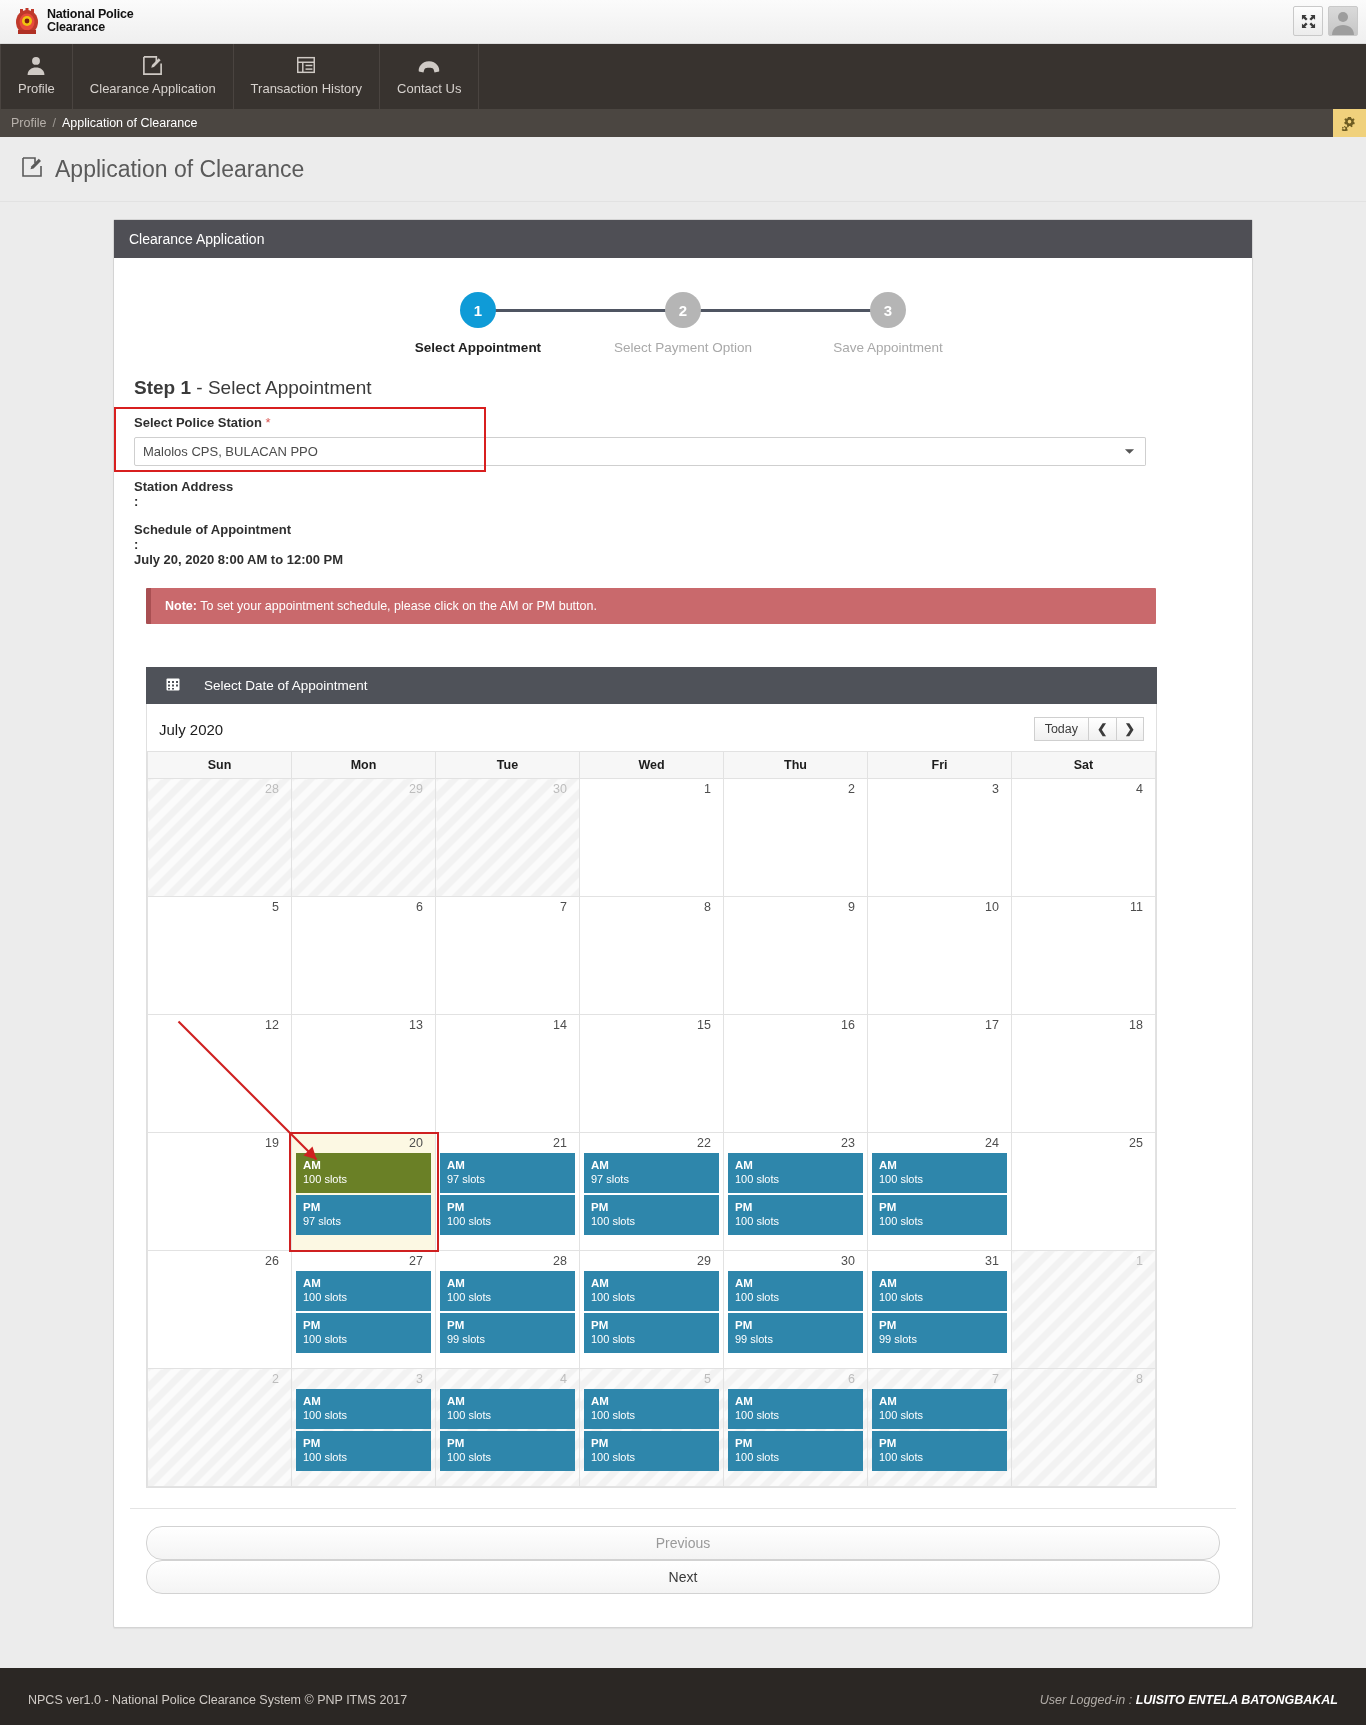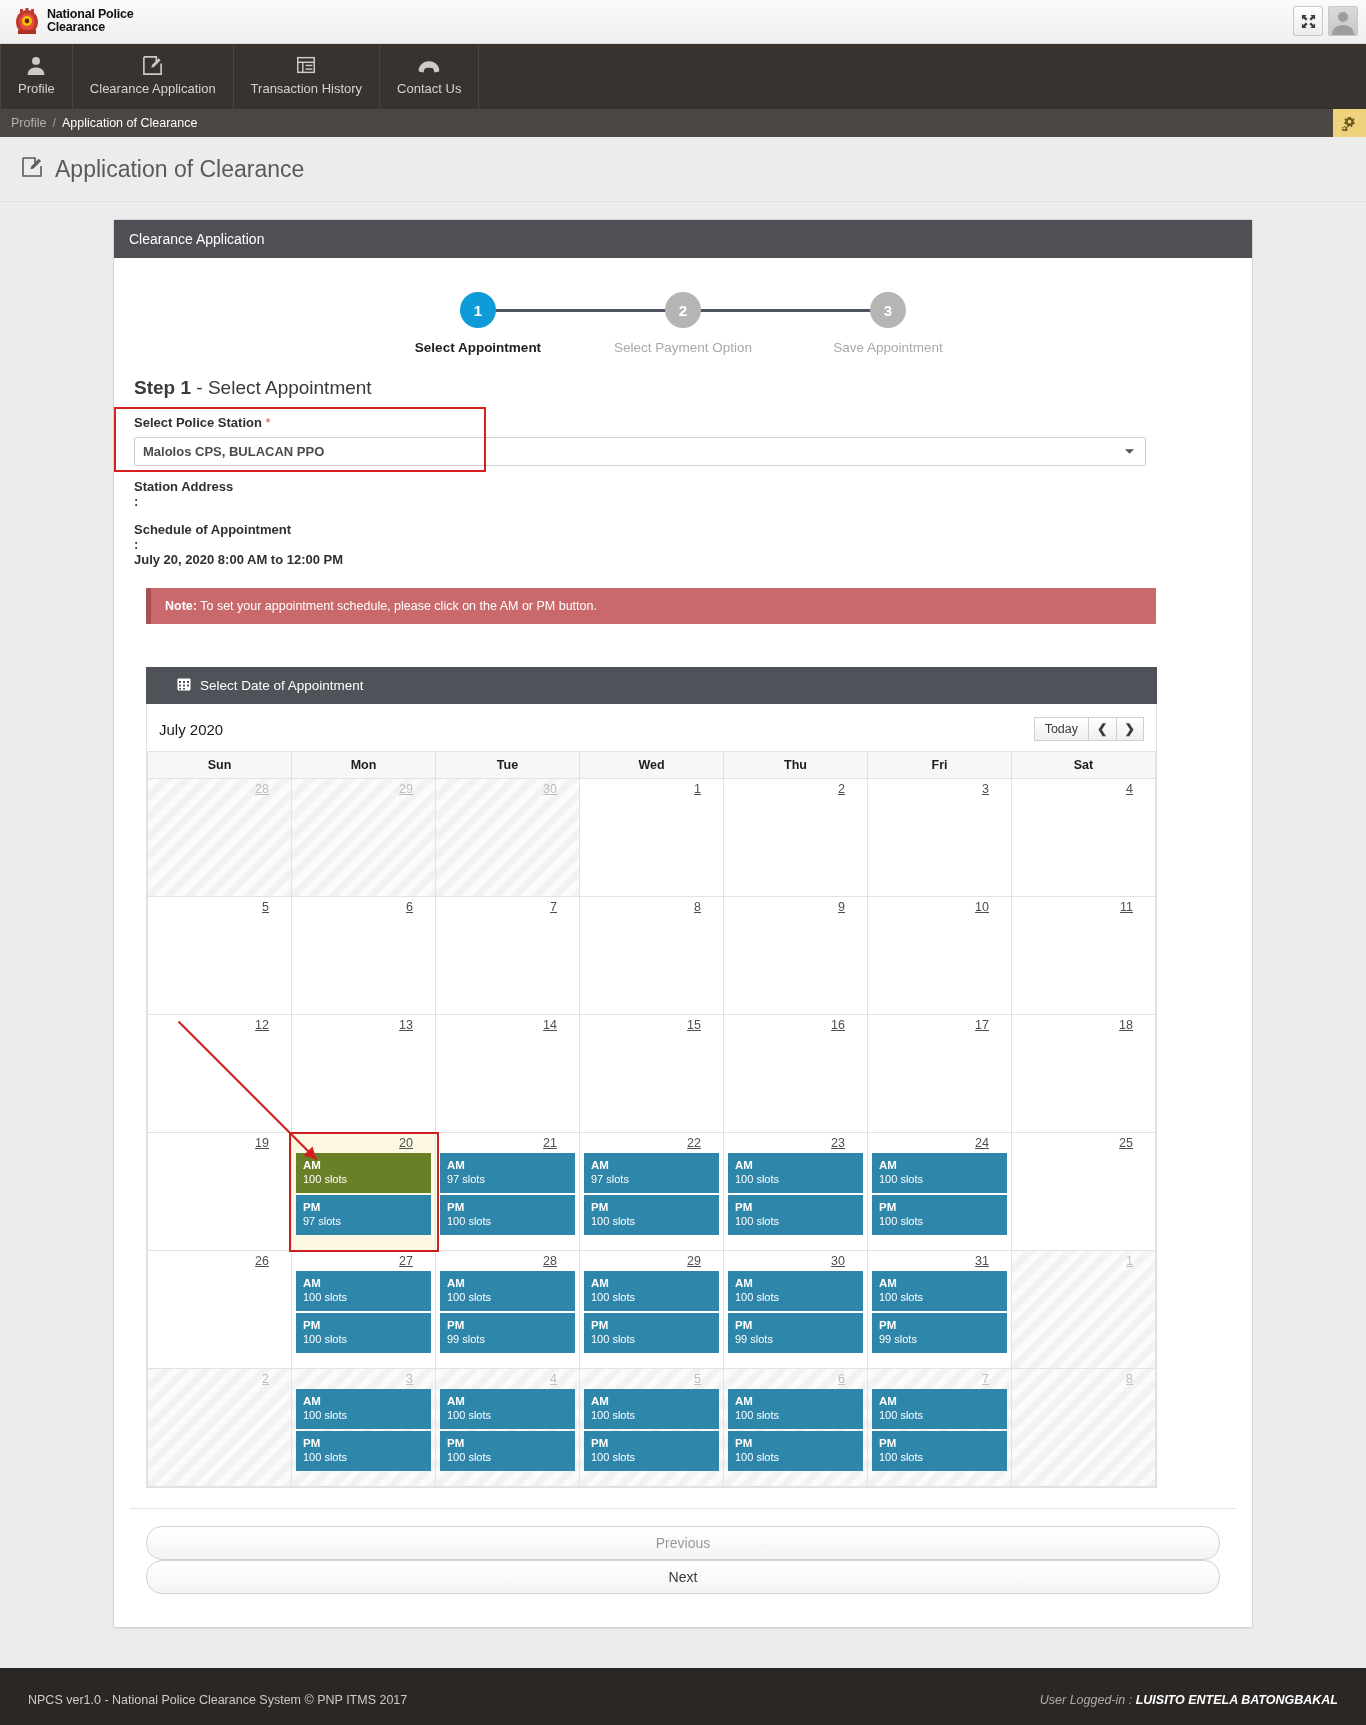--- a/index.html
+++ b/index.html
@@ -166,21 +166,20 @@
   }
   .select-box {
     width: 100%; height: 29px;
     border: 1px solid #cfcfcf;
     background: #fff;
     font-size: 13px;
     color: #4b4b4b;
     padding: 0 30px 16px 8px;
     line-height: 27px;
     border-radius: 2px;
-    font-weight: bold;
   }
   .select-caret {
     position: absolute; right: 0; top: 0;
     width: 32px; height: 29px;
     border: 1px solid #cfcfcf; border-left: none;
     background: #fff;
     display:flex; align-items:center; justify-content:center;
     border-radius: 0 2px 2px 0;
   }
 
@@ -203,22 +202,22 @@
     padding: 11px 14px;
     border-radius: 1px;
   }
   .note b { font-weight: bold; }
 
   
   .cal-panel { margin: 19px 0 0 16px; width: 1011px; }
   .cal-head {
     background: #4f5259;
     color: #fff; font-size: 13.5px;
-    padding: 10px 31px;
-    display:flex; align-items:center; gap: 9px; margin-top: 43px;
+    padding: 10px 20px;
+    display:flex; align-items:center; gap: 24px; margin-top: 43px;
   }
   .cal-body { border: 1px solid #e0e0e0; border-top: none; background: #fff; padding: 9px 0 0 0;}
   .cal-toolbar {
     display: flex; align-items: center; justify-content: space-between;
     padding: 4px 12px 10px 12px;
   }
   .cal-month { font-size: 15px; color: #1c1c1c; }
   .btn-group { display: flex; }
   .btn-sm {
     border: 1px solid #cfcfcf;
@@ -244,22 +243,22 @@
     border: 1px solid #e2e2e2;
     vertical-align: top;
     height: 118px;
     position: relative;
     padding: 0;
   }
   td.other { background-image: repeating-linear-gradient(-45deg,#f2f2f2 0 7px,#fbfbfb 7px 14px); }
   td.other .daynum { color: #bdbdbd; }
   td.today-cell { background: #fcf8e3; }
   .daynum {
-    position: absolute; top: 3px; right: 22px;
-    font-size: 12.5px; color: #4e4e4e; text-decoration: underline;
+    position: absolute; top: 3px; right: 12px;
+    font-size: 12.5px; color: #4e4e4e;
   }
   .slots { padding: 20px 4px 0 4px; }
   .slot {
     background: #2e86ab;
     color: #fff;
     padding: 5px 7px 6px 7px;
     margin-bottom: 2px;
     cursor: pointer;
   }
   .slot.selected { background: #6a8026; }

